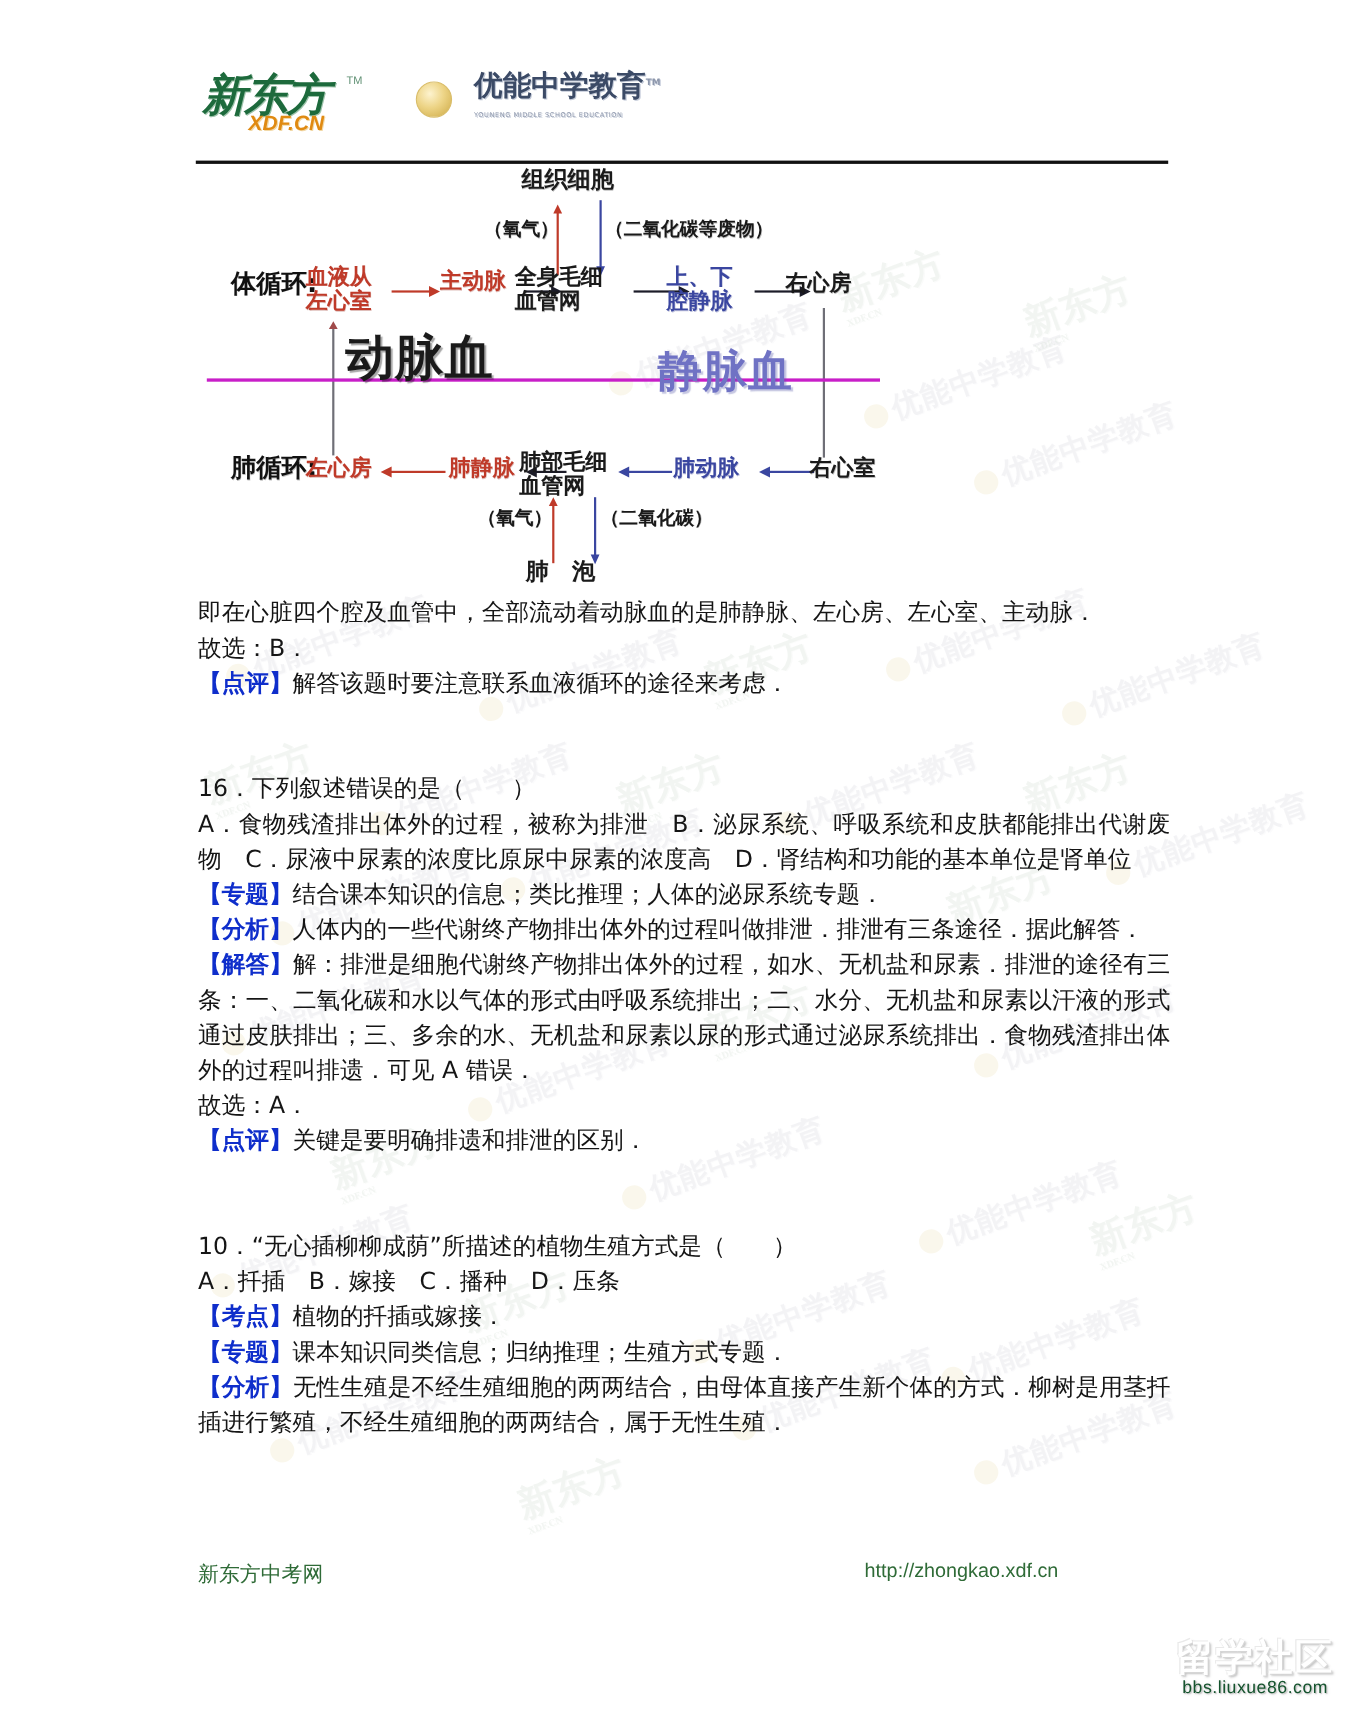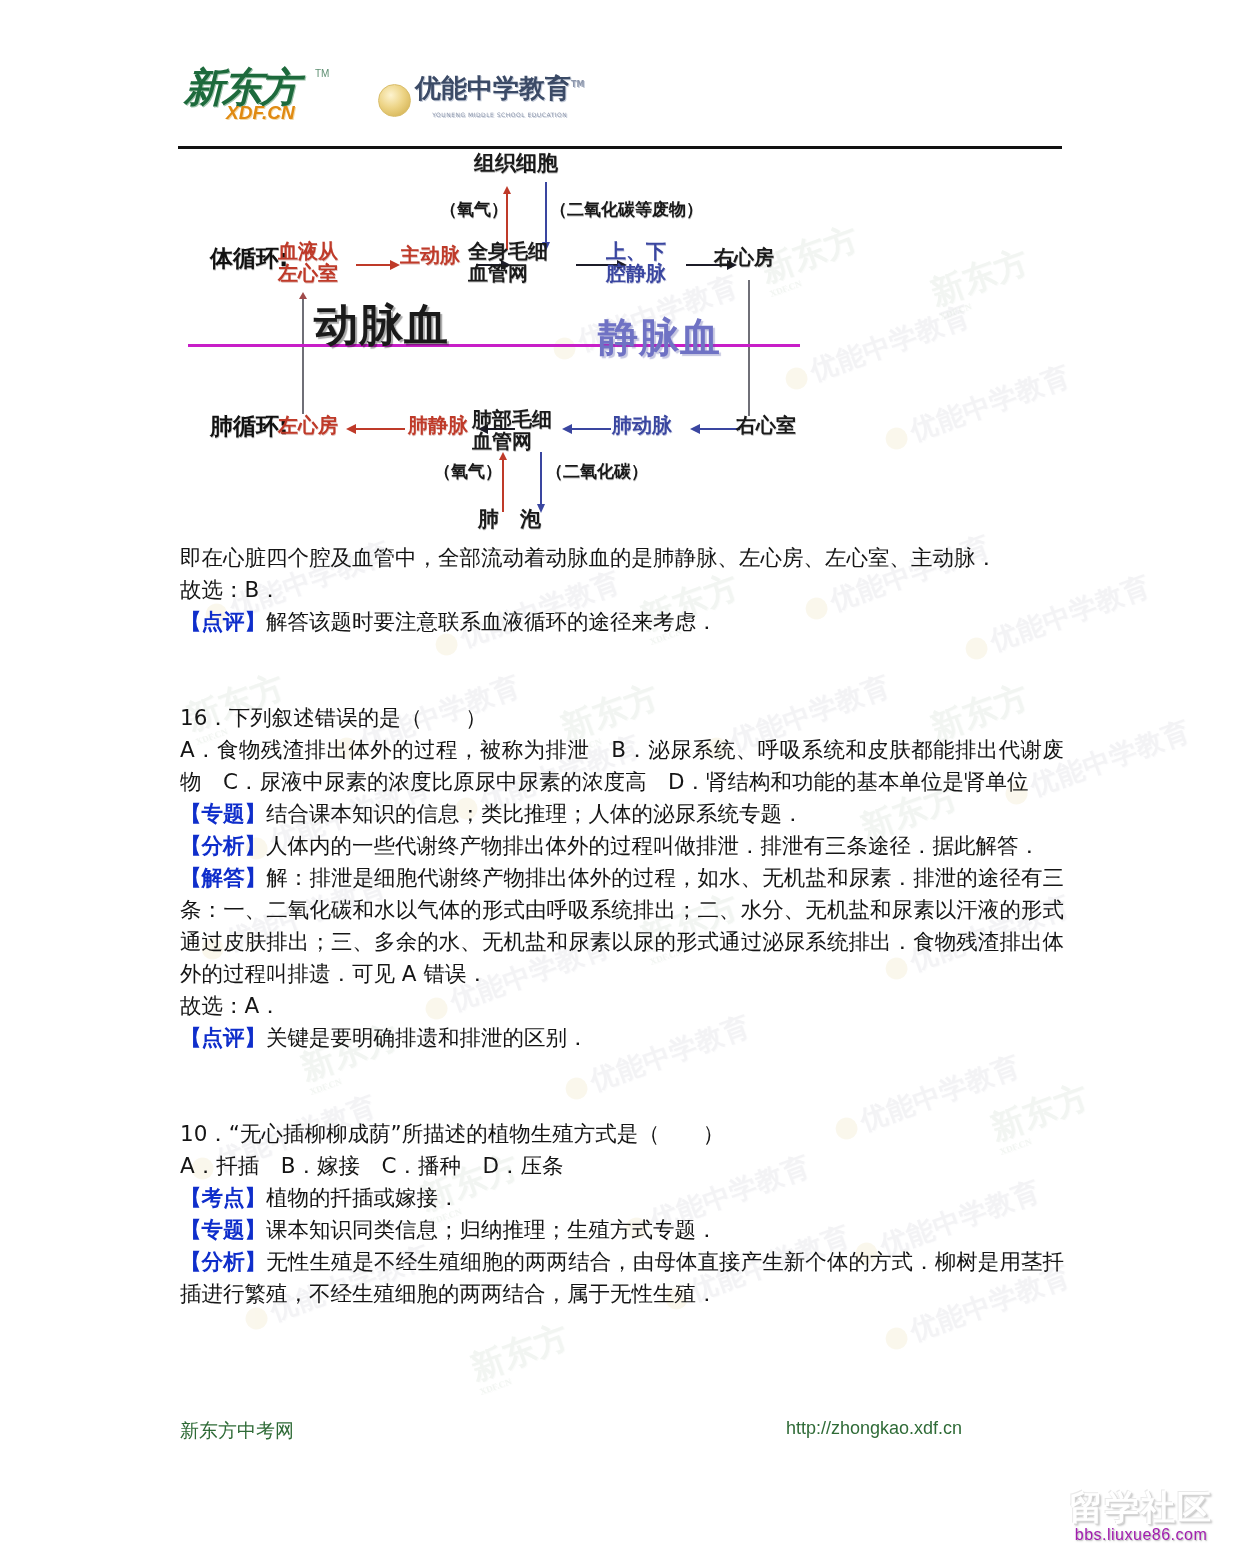--- a/index.html
+++ b/index.html
@@ -106,26 +106,25 @@
     font-size: 19px;
     font-weight: bold;
     font-style: italic;
     color: #e08a12;
     letter-spacing: 0px;
     text-shadow: 1px 1px 0 #f2d9a8;
   }
   .logo-yn {
     position: absolute;
     left: 200px;
-    top: 16px;
+    top: 6px;
     height: 44px;
     display: flex;
     align-items: center;
-    gap: 4px;
-    text-align: center;
+    gap: 20px;
   }
   .logo-yn .seal {
     width: 31px; height: 31px;
     border-radius: 50%;
     background: radial-gradient(circle at 38% 33%, #fdf3cf 0%, #edd486 45%, #cda944 100%);
     border: 1px solid #d9bd6a;
   }
   .logo-yn .yntxt {
     font-family: "DejaVu Sans", sans-serif;
     font-size: 26px;
@@ -269,21 +268,21 @@
     color: #ffffff;
     letter-spacing: 2px;
     line-height: 38px;
     text-shadow:
       1px 1px 0 #d6d6d6, -1px -1px 0 #e9e9e9,
       2px 2px 2px rgba(120,120,120,.45);
   }
   .corner-wm .cw-sub {
     font-family: "Liberation Sans", sans-serif;
     font-size: 16px;
-    color: #a21caf;
+    color: #14532d;
     letter-spacing: .5px;
     text-shadow: 1px 1px 0 #cfcfcf, 1px 1px 2px rgba(130,130,130,.5);
   }
 </style>
 </head>
 <body>
 
 <div class="wm-layer">
   <div class="wm xdf" style="left:760px; top:232px;"><span>新东方</span><span class="wm-sub">XDF.CN</span></div>
   <div class="wm yn" style="left:548px; top:300px;"><span class="dot"></span><span>优能中学教育</span></div>

